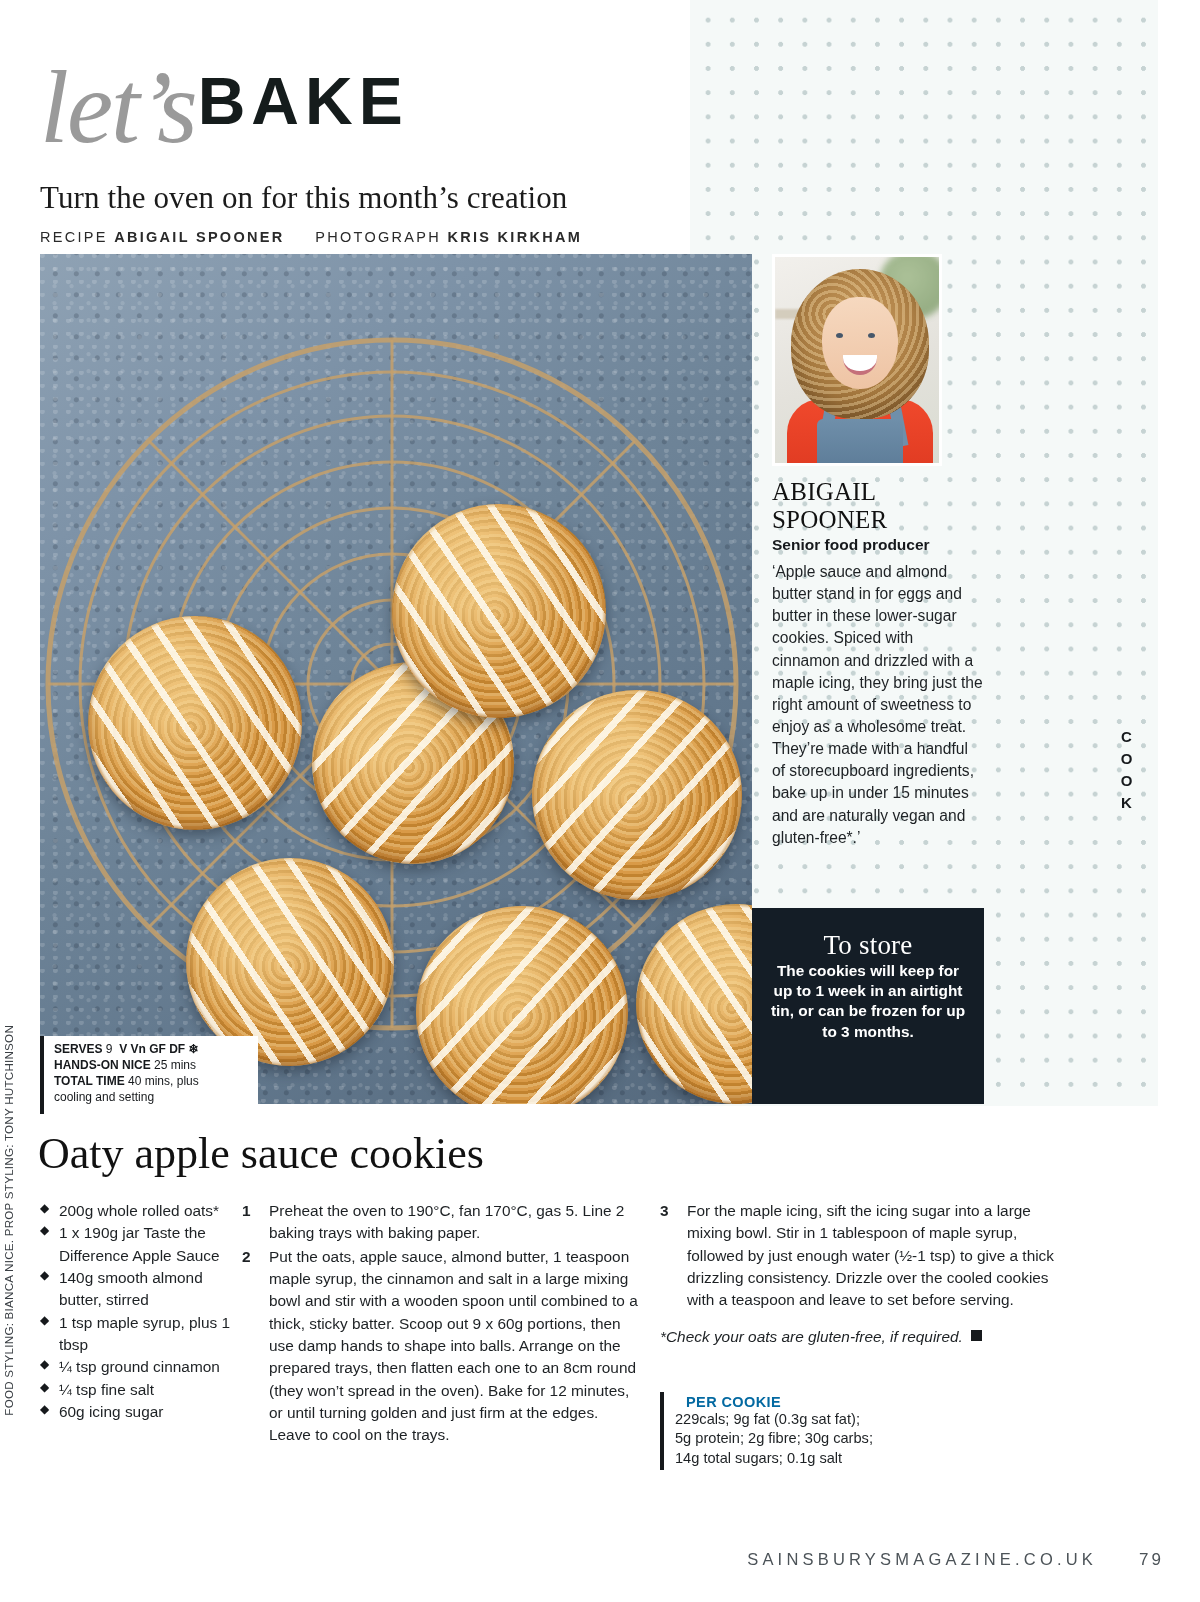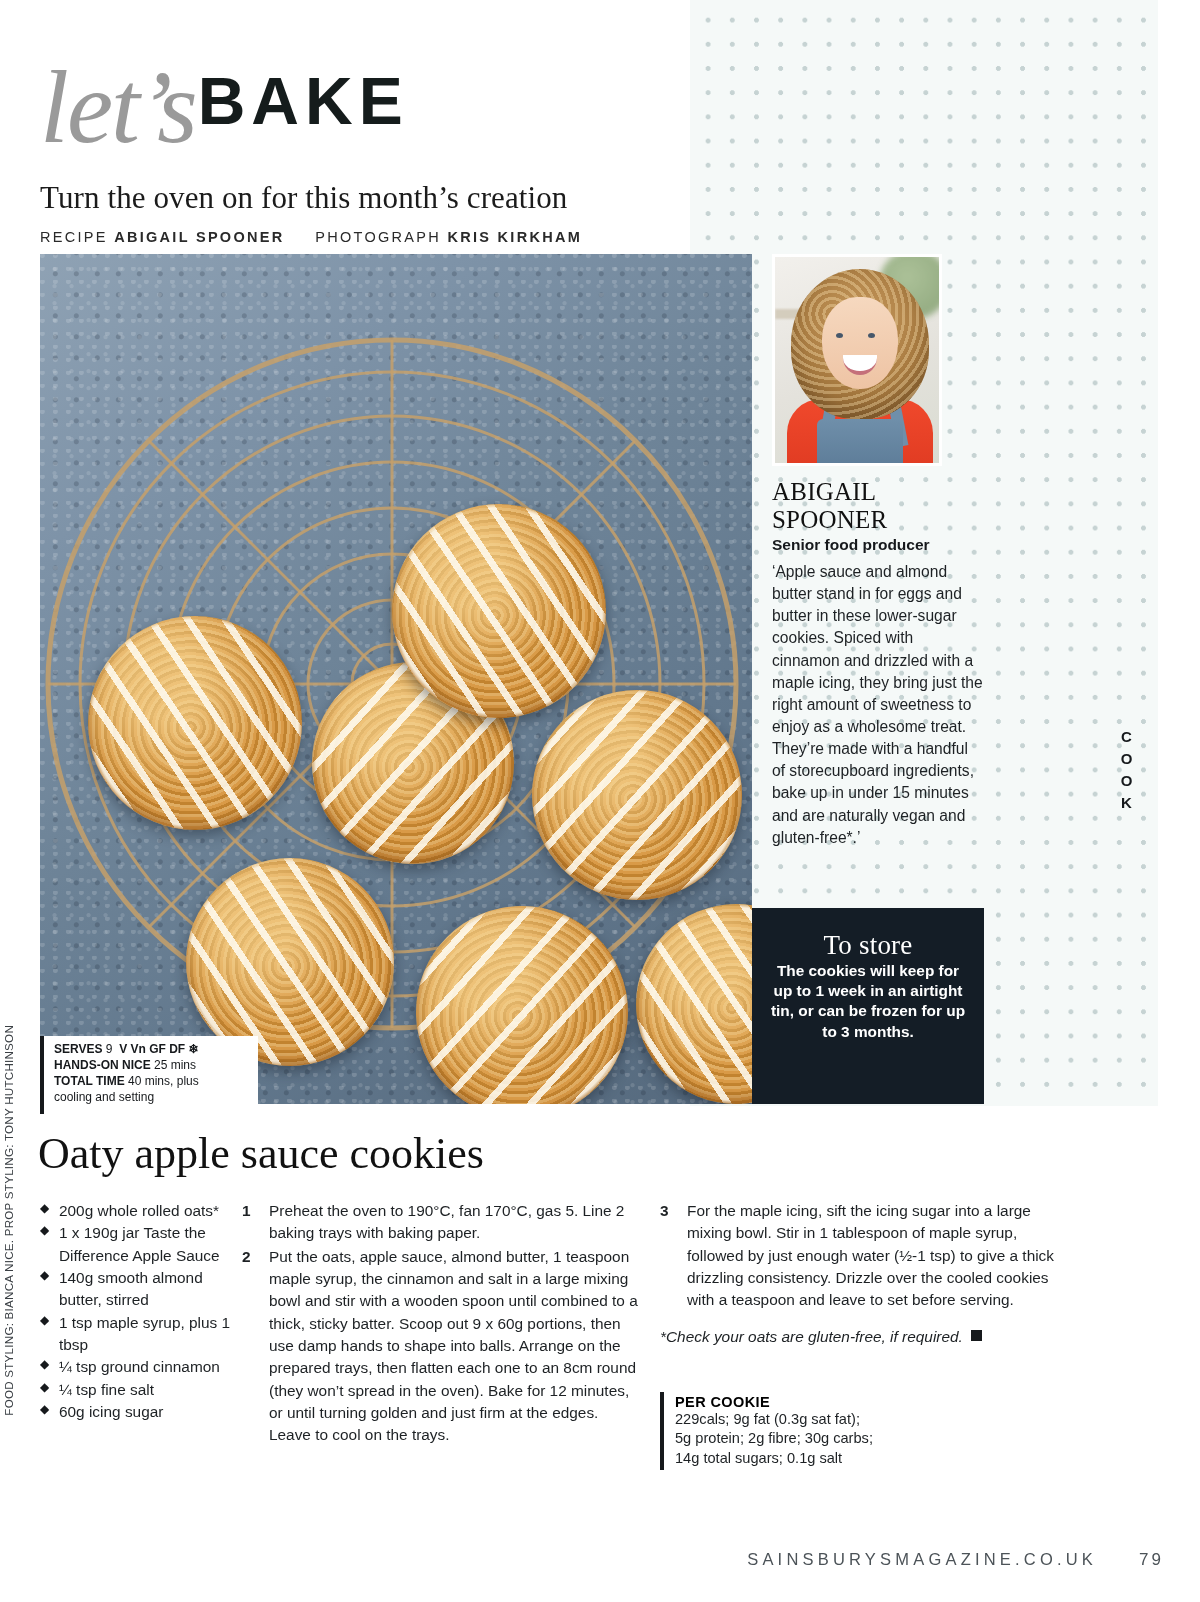--- a/index.html
+++ b/index.html
@@ -161,21 +161,21 @@
   ol.steps li{position:relative;padding-left:27px;margin-bottom:1px;}
   ol.steps li .num{position:absolute;left:0;top:0;font-weight:700;}
   .footnote{font-style:italic;margin-top:14px;}
   .endmark{display:inline-block;width:11px;height:11px;background:#16191c;margin-left:8px;vertical-align:1px;}
 
   
   .nutri{
     position:absolute;left:660px;top:1392px;width:330px;z-index:8;
     border-left:4px solid #16191c;padding:2px 0 2px 11px;box-sizing:border-box;
   }
-  .nutri .hd{font-size:14.5px;font-weight:700;letter-spacing:.4px;color:#000000;}
+  .nutri .hd{font-size:14.5px;font-weight:700;letter-spacing:.4px;color:#0369a1;margin-left:11px;}
   .nutri .ln{font-size:14.6px;line-height:1.33;color:#1d2124;}
 
   
   .cooktab{
     position:absolute;left:1118px;top:728px;z-index:9;
     font-size:15px;font-weight:700;letter-spacing:5px;color:#16191c;
     writing-mode:vertical-rl;text-orientation:upright;
   }
   .sidecredit{
     position:absolute;left:2px;top:1025px;z-index:9;

